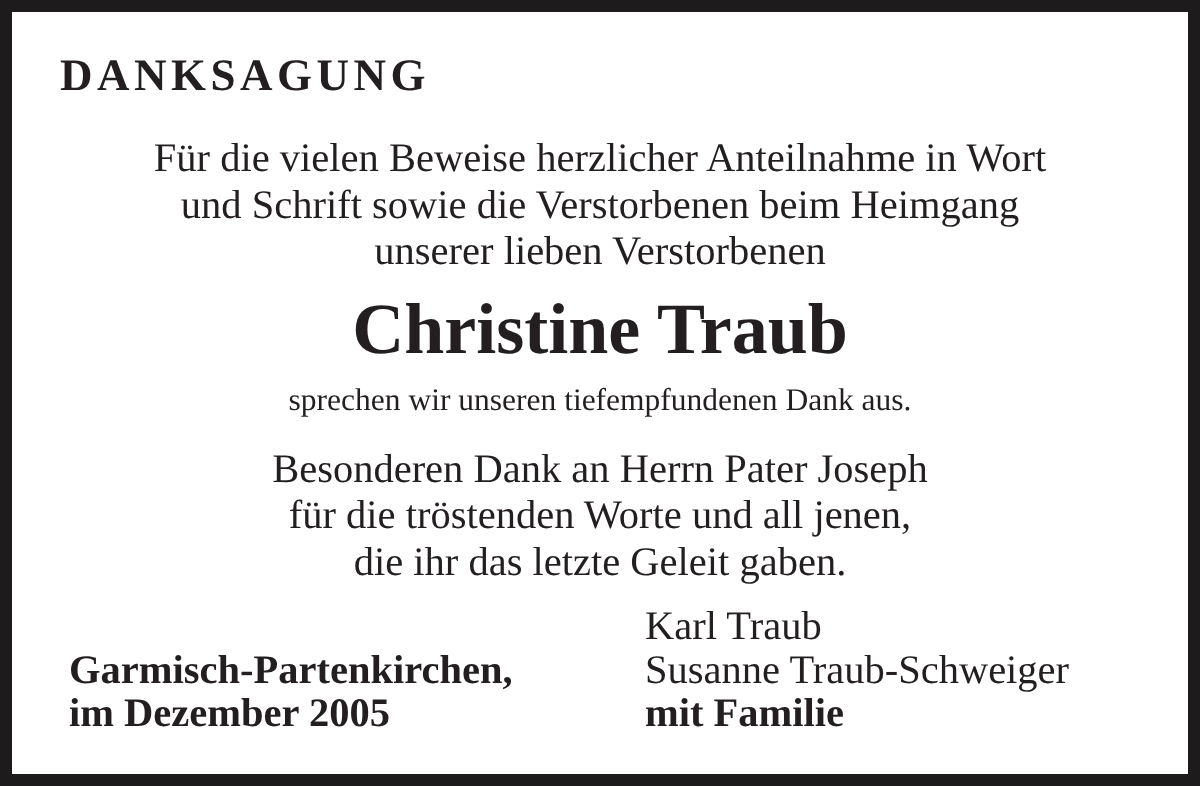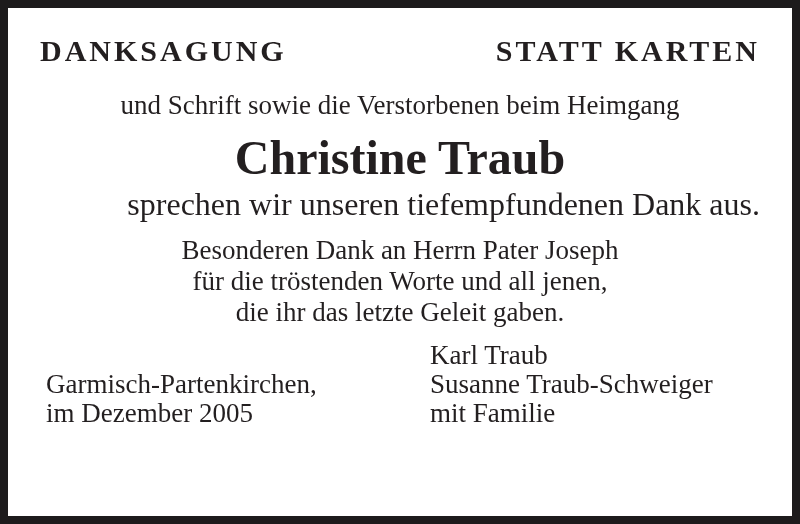--- a/index.html
+++ b/index.html
@@ -39,22 +39,22 @@
   }
   .deceased-name {
     margin-top: 10px;
     text-align: center;
     font-size: 48px;
     font-weight: bold;
     line-height: 54px;
   }
   .thanks-line {
     margin-top: 4px;
-    text-align: right;
-    font-size: 32px;
+    text-align: center;
+    font-size: 21px;
     line-height: 31px;
   }
   .special-thanks-block {
     margin-top: 15px;
     text-align: center;
     font-size: 27px;
     line-height: 31px;
   }
   .footer-row {
     display: flex;
@@ -62,34 +62,35 @@
     font-size: 27px;
     line-height: 29px;
   }
   .place-date-col {
     width: 390px;
     padding-left: 6px;
     margin-top: 29px; 
   }
   .mourners-col { flex: 1; }
   .bold-line { font-weight: normal; }
-  .regular-line { font-weight: normal; }
+  .regular-line { font-weight: bold; }
 </style>
 </head>
 <body>
 
 <div class="notice-frame">
 
   <div class="header-row">
     <span>DANKSAGUNG</span>
-    <span>STATT KARTEN</span>
   </div>
 
   <div class="intro-block">
+    <div>Für die vielen Beweise herzlicher Anteilnahme in Wort</div>
     <div>und Schrift sowie die Verstorbenen beim Heimgang</div>
+    <div>unserer lieben Verstorbenen</div>
   </div>
 
   <div class="deceased-name">Christine Traub</div>
 
   <div class="thanks-line">sprechen wir unseren tiefempfundenen Dank aus.</div>
 
   <div class="special-thanks-block">
     <div>Besonderen Dank an Herrn Pater Joseph</div>
     <div>für die tröstenden Worte und all jenen,</div>
     <div>die ihr das letzte Geleit gaben.</div>

